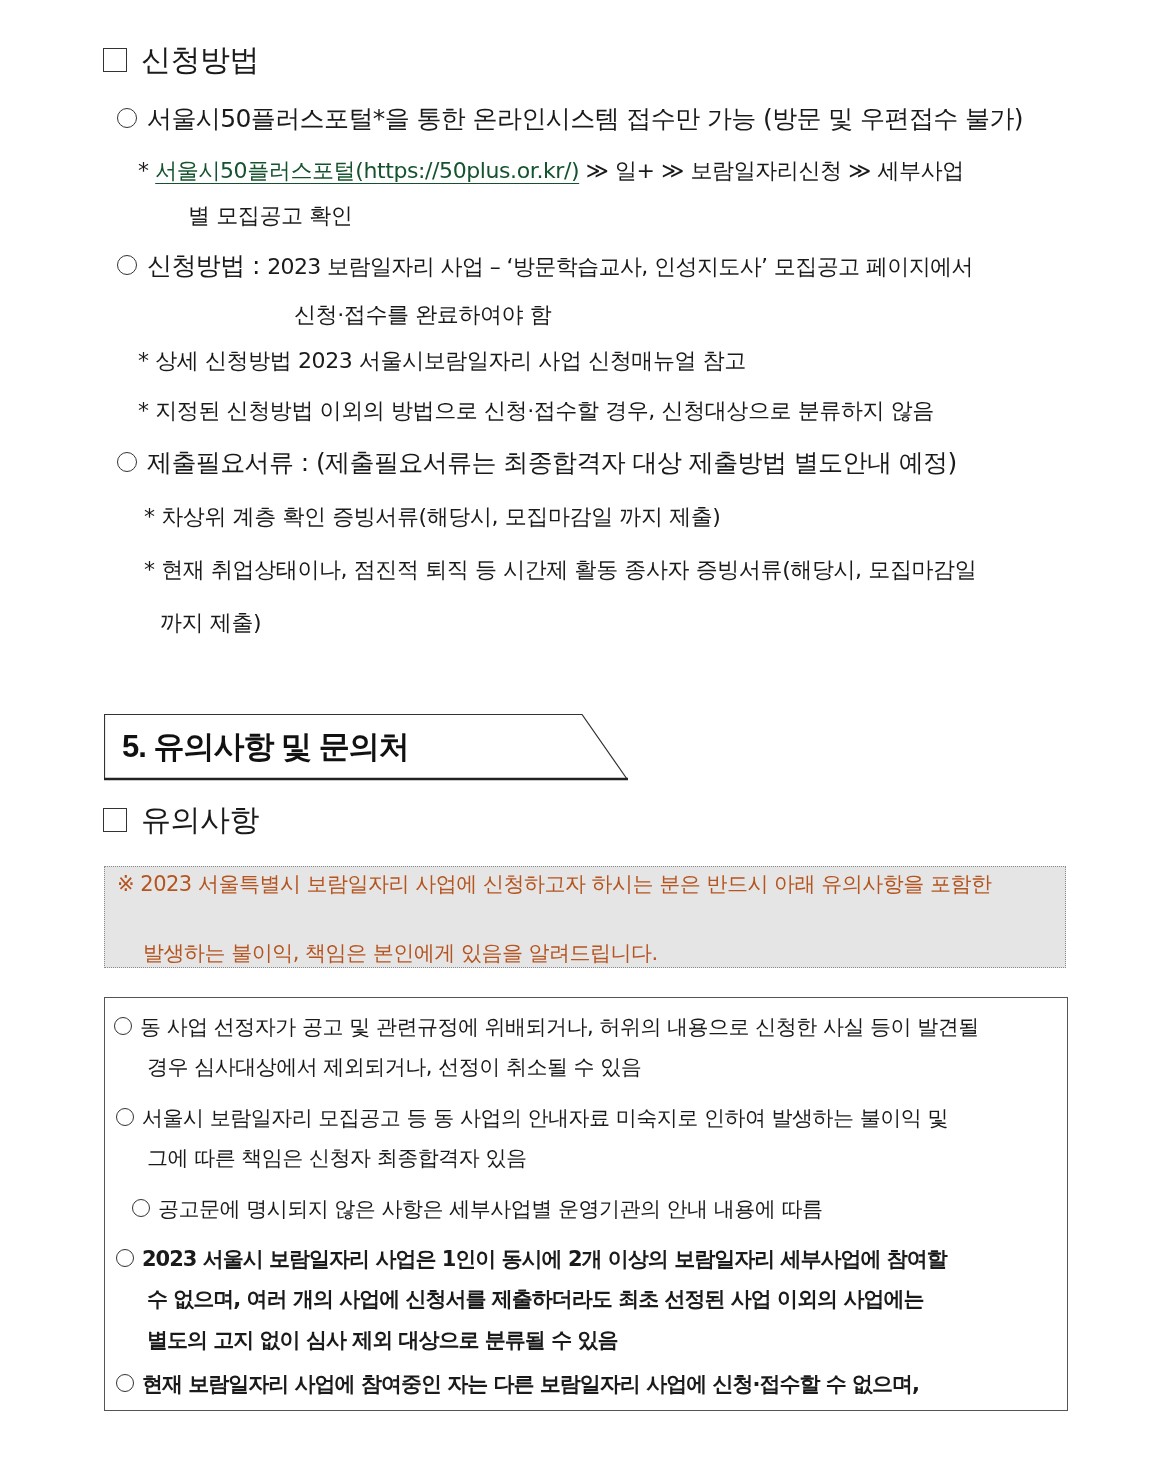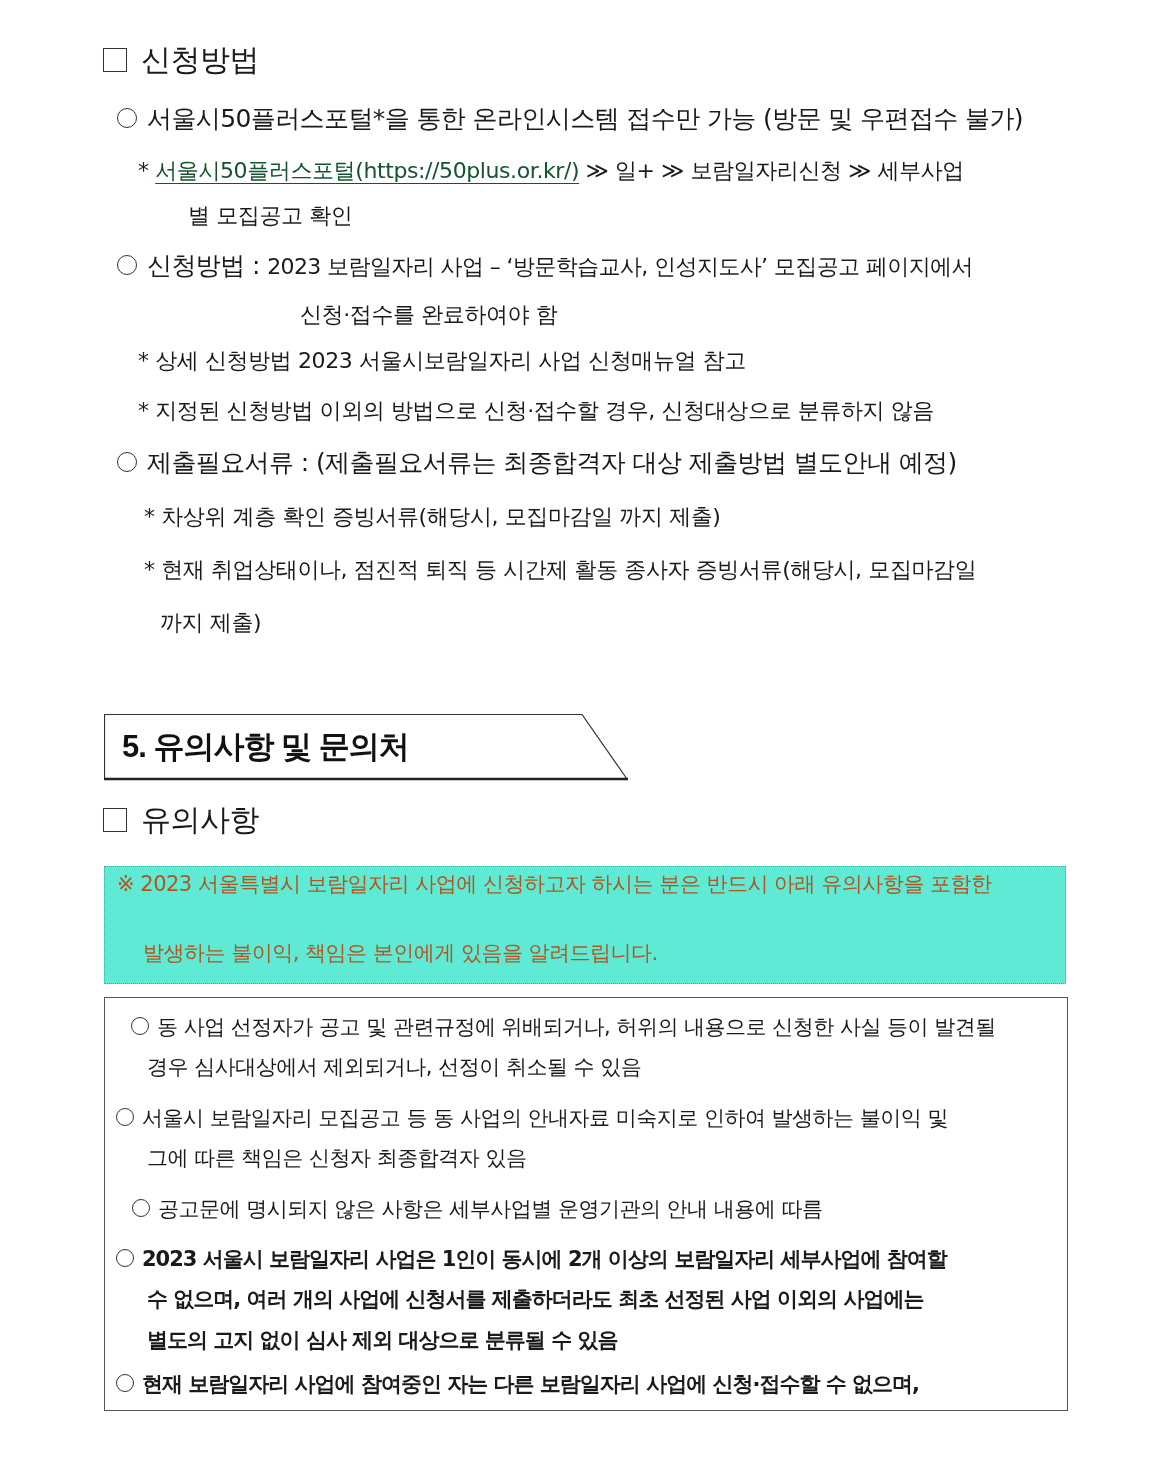--- a/index.html
+++ b/index.html
@@ -12,22 +12,22 @@
   .sq { display: inline-block; width: 22px; height: 22px; border: 1.5px solid #333; vertical-align: -2px; margin-right: 14px; }
   .l1 { font-size: 25px; letter-spacing: -0.6px; }
   .l2 { font-size: 22px; letter-spacing: -0.4px; }
   .circ { display: inline-block; width: 18px; height: 18px; border: 1.5px solid #333; border-radius: 50%; vertical-align: -1px; margin-right: 10px; }
   .circ-sm { width: 16px; height: 16px; margin-right: 8px; }
   .url { text-decoration: underline; text-decoration-thickness: 1px; text-underline-offset: 5px; color: #14532d; }
   .header-box { position: absolute; left: 104px; top: 714px; width: 524px; height: 66px; }
   .header-box svg { position: absolute; left: 0; top: 0; }
   .header-title { position: absolute; left: 18px; top: 12px; font-size: 31px; font-weight: bold; color: #111; letter-spacing: -1px; font-family: "Liberation Sans", "DejaVu Sans", sans-serif; }
   .notice {
-    position: absolute; left: 104px; top: 866px; width: 962px; height: 118px;
-    background: #5eead4; border: 1px dotted #8a8a8a; box-sizing: border-box;
+    position: absolute; left: 104px; top: 866px; width: 962px; height: 102px;
+    background: #e5e5e5; border: 1px dotted #8a8a8a; box-sizing: border-box;
   }
   .notice-line { position: absolute; font-size: 21px; color: #b5541f; white-space: nowrap; letter-spacing: -0.5px; }
   .bullets {
     position: absolute; left: 104px; top: 997px; width: 964px; height: 414px;
     border: 1.5px solid #555; box-sizing: border-box;
   }
   .b-line { position: absolute; font-size: 21px; white-space: nowrap; letter-spacing: -0.5px; color: #1a1a1a; }
   .bold { font-weight: bold; letter-spacing: -1px; }
 </style>
 </head>
@@ -44,21 +44,21 @@
 <div class="abs l2" style="left:138px; top:156px;">
   <span>* </span><a class="url">서울시50플러스포털(https://50plus.or.kr/)</a>
   <span>≫ 일+ ≫ 보람일자리신청 ≫ 세부사업</span>
 </div>
 <div class="abs l2" style="left:160px; top:201px;margin-left:28px;">별 모집공고 확인</div>
 
 <div class="abs l1" style="left:117px; top:249px;">
   <span class="circ"></span><span>신청방법 :</span>
   <span style="font-size:22px;">2023 보람일자리 사업 – ‘방문학습교사, 인성지도사’ 모집공고 페이지에서</span>
 </div>
-<div class="abs l2" style="left:300px; top:300px;">신청·접수를 완료하여야 함</div>
+<div class="abs l2" style="left:294px; top:300px;">신청·접수를 완료하여야 함</div>
 
 <div class="abs l2" style="left:138px; top:346px;">* 상세 신청방법 2023 서울시보람일자리 사업 신청매뉴얼 참고</div>
 <div class="abs l2" style="left:138px; top:396px;">* 지정된 신청방법 이외의 방법으로 신청·접수할 경우, 신청대상으로 분류하지 않음</div>
 
 <div class="abs l1" style="left:117px; top:446px;">
   <span class="circ"></span><span>제출필요서류 :</span>
   <span>(제출필요서류는 최종합격자 대상 제출방법 별도안내 예정)</span>
 </div>
 
 <div class="abs l2" style="left:144px; top:502px;">* 차상위 계층 확인 증빙서류(해당시, 모집마감일 까지 제출)</div>
@@ -76,21 +76,21 @@
 <div class="abs sec-head" style="top:800px;">
   <span class="sq"></span><span>유의사항</span>
 </div>
 
 <div class="notice">
   <div class="notice-line" style="left:12px; top:3px;">※ 2023 서울특별시 보람일자리 사업에 신청하고자 하시는 분은 반드시 아래 유의사항을 포함한</div>
   <div class="notice-line" style="left:38px; top:72px;">발생하는 불이익, 책임은 본인에게 있음을 알려드립니다.</div>
 </div>
 
 <div class="bullets">
-  <div class="b-line" style="left:26px; top:15px;">
+  <div class="b-line" style="left:9px; top:15px;">
     <span class="circ circ-sm"></span><span>동 사업 선정자가 공고 및 관련규정에 위배되거나, 허위의 내용으로 신청한 사실 등이 발견될</span>
   </div>
   <div class="b-line" style="left:42px; top:55px;">경우 심사대상에서 제외되거나, 선정이 취소될 수 있음</div>
 
   <div class="b-line" style="left:11px; top:106px;">
     <span class="circ circ-sm"></span><span>서울시 보람일자리 모집공고 등 동 사업의 안내자료 미숙지로 인하여 발생하는 불이익 및</span>
   </div>
   <div class="b-line" style="left:42px; top:146px;">그에 따른 책임은 신청자 최종합격자 있음</div>
 
   <div class="b-line" style="left:27px; top:197px;">

